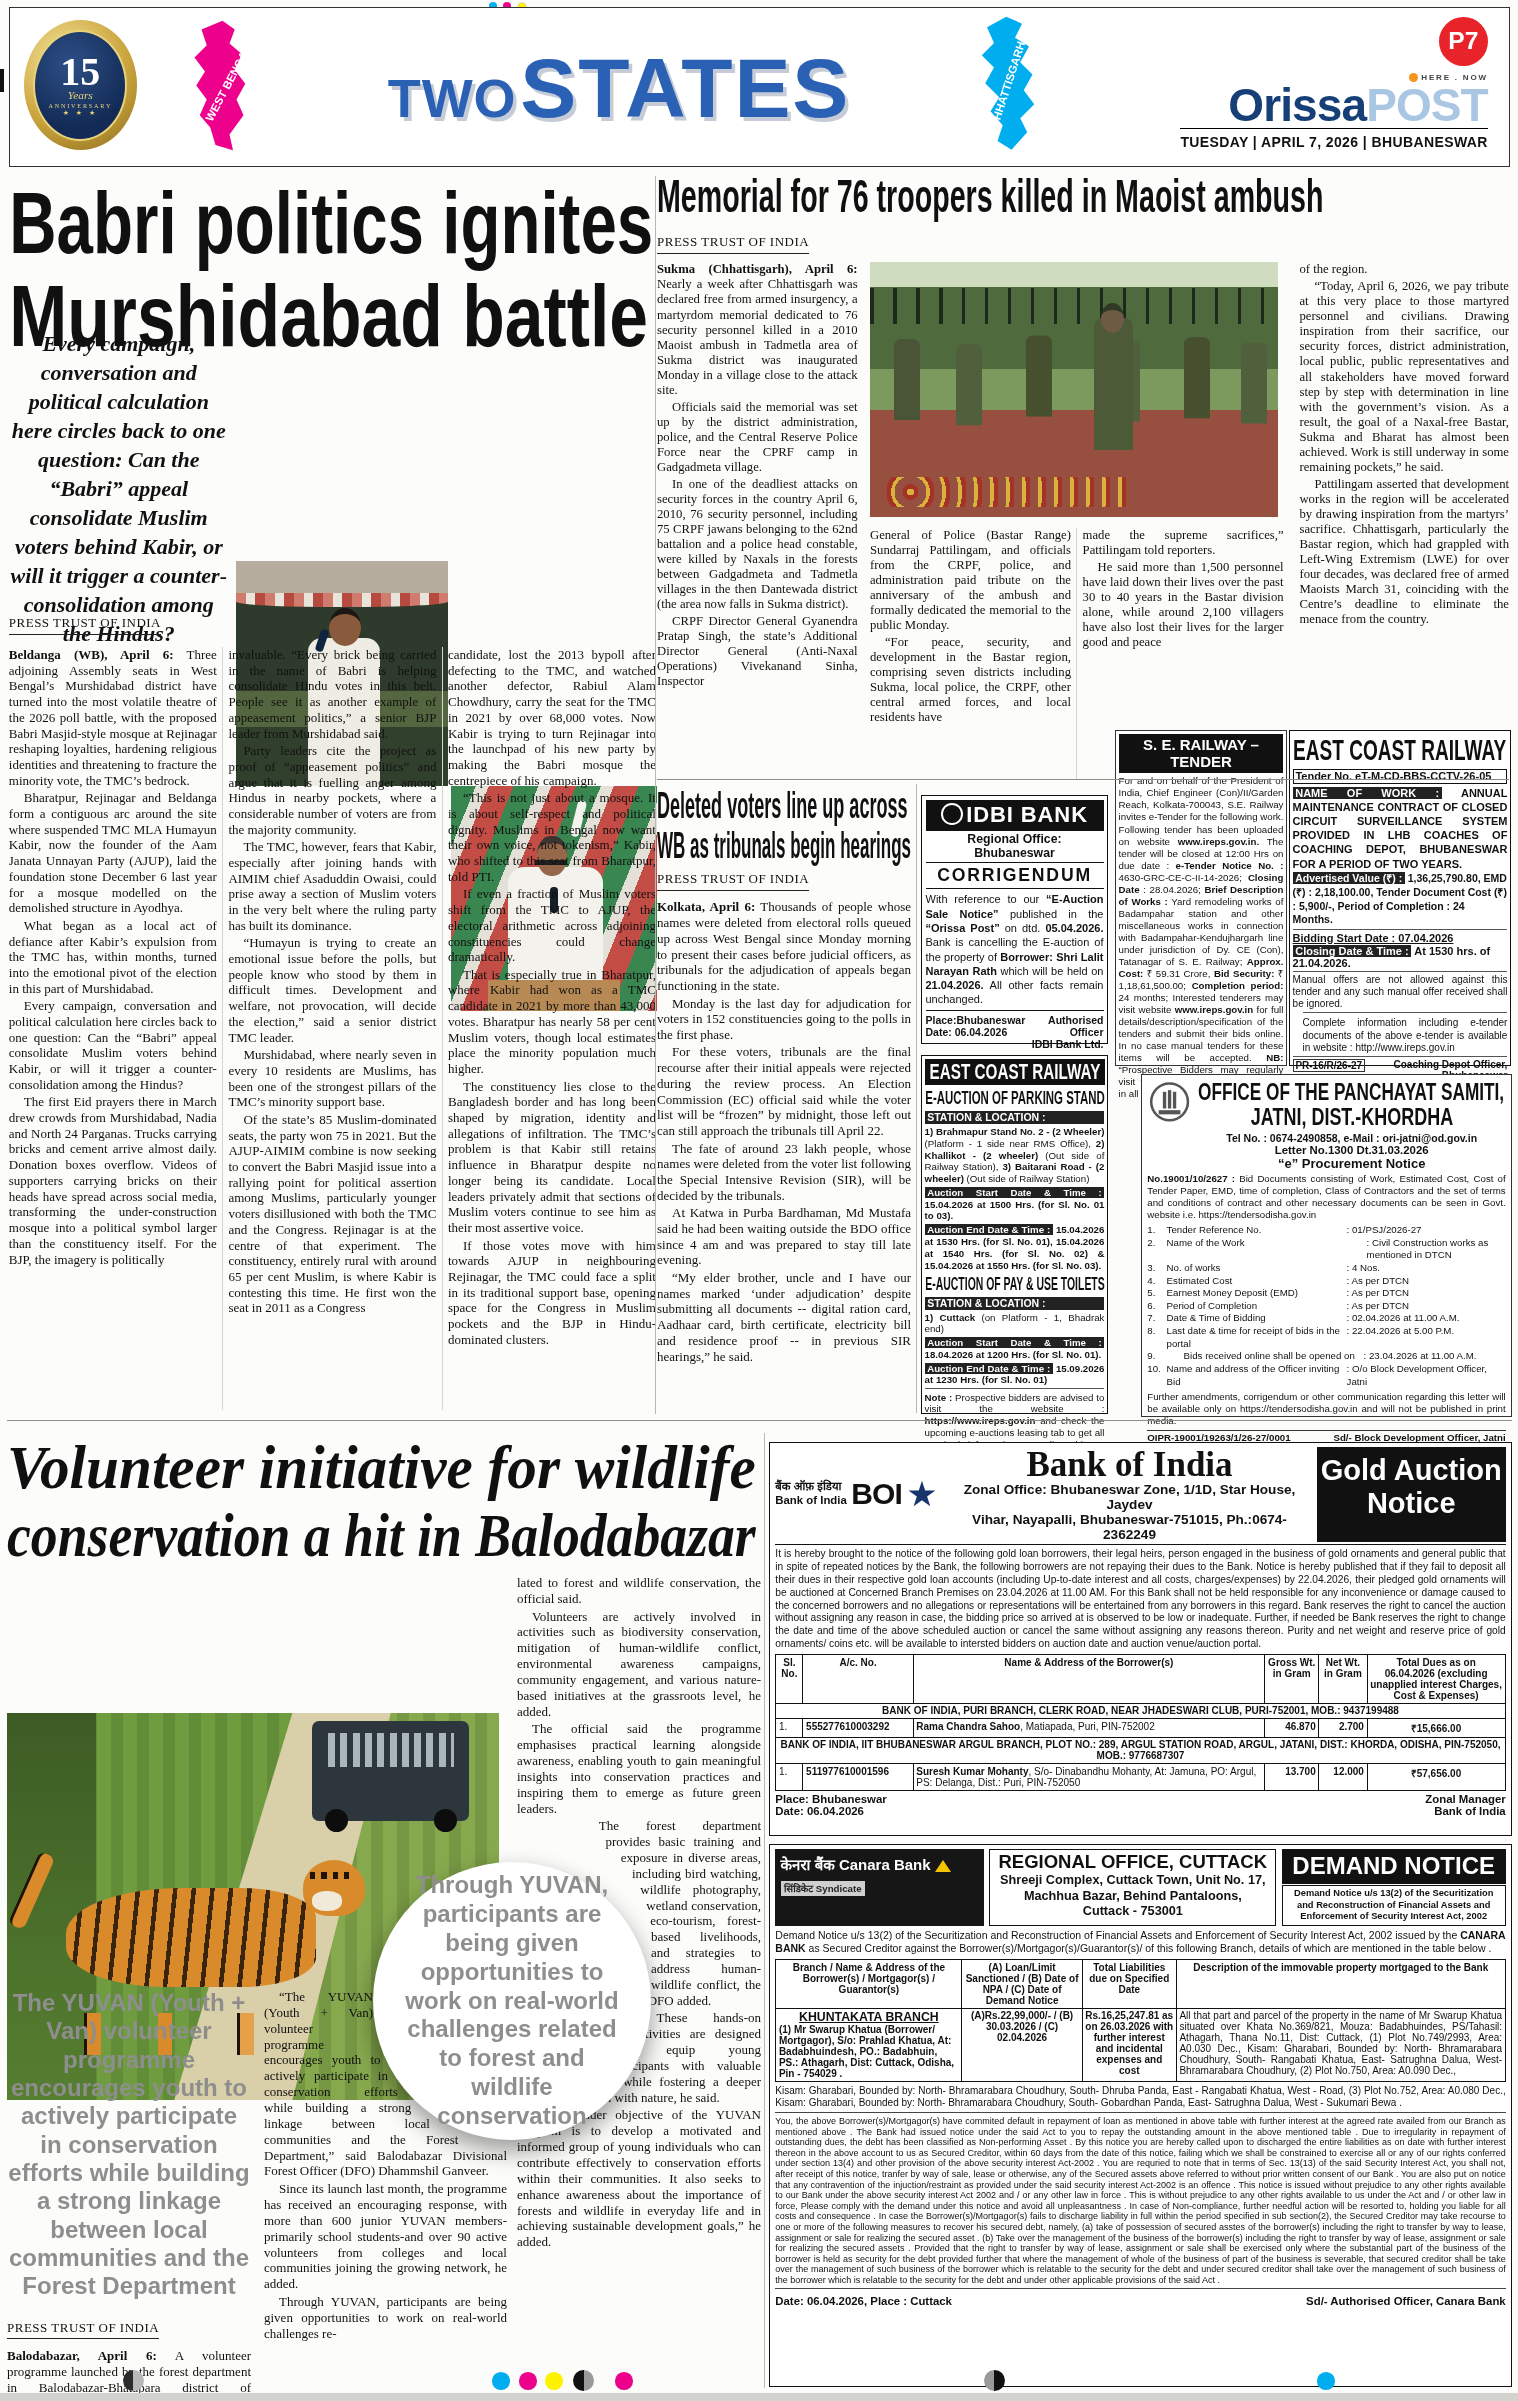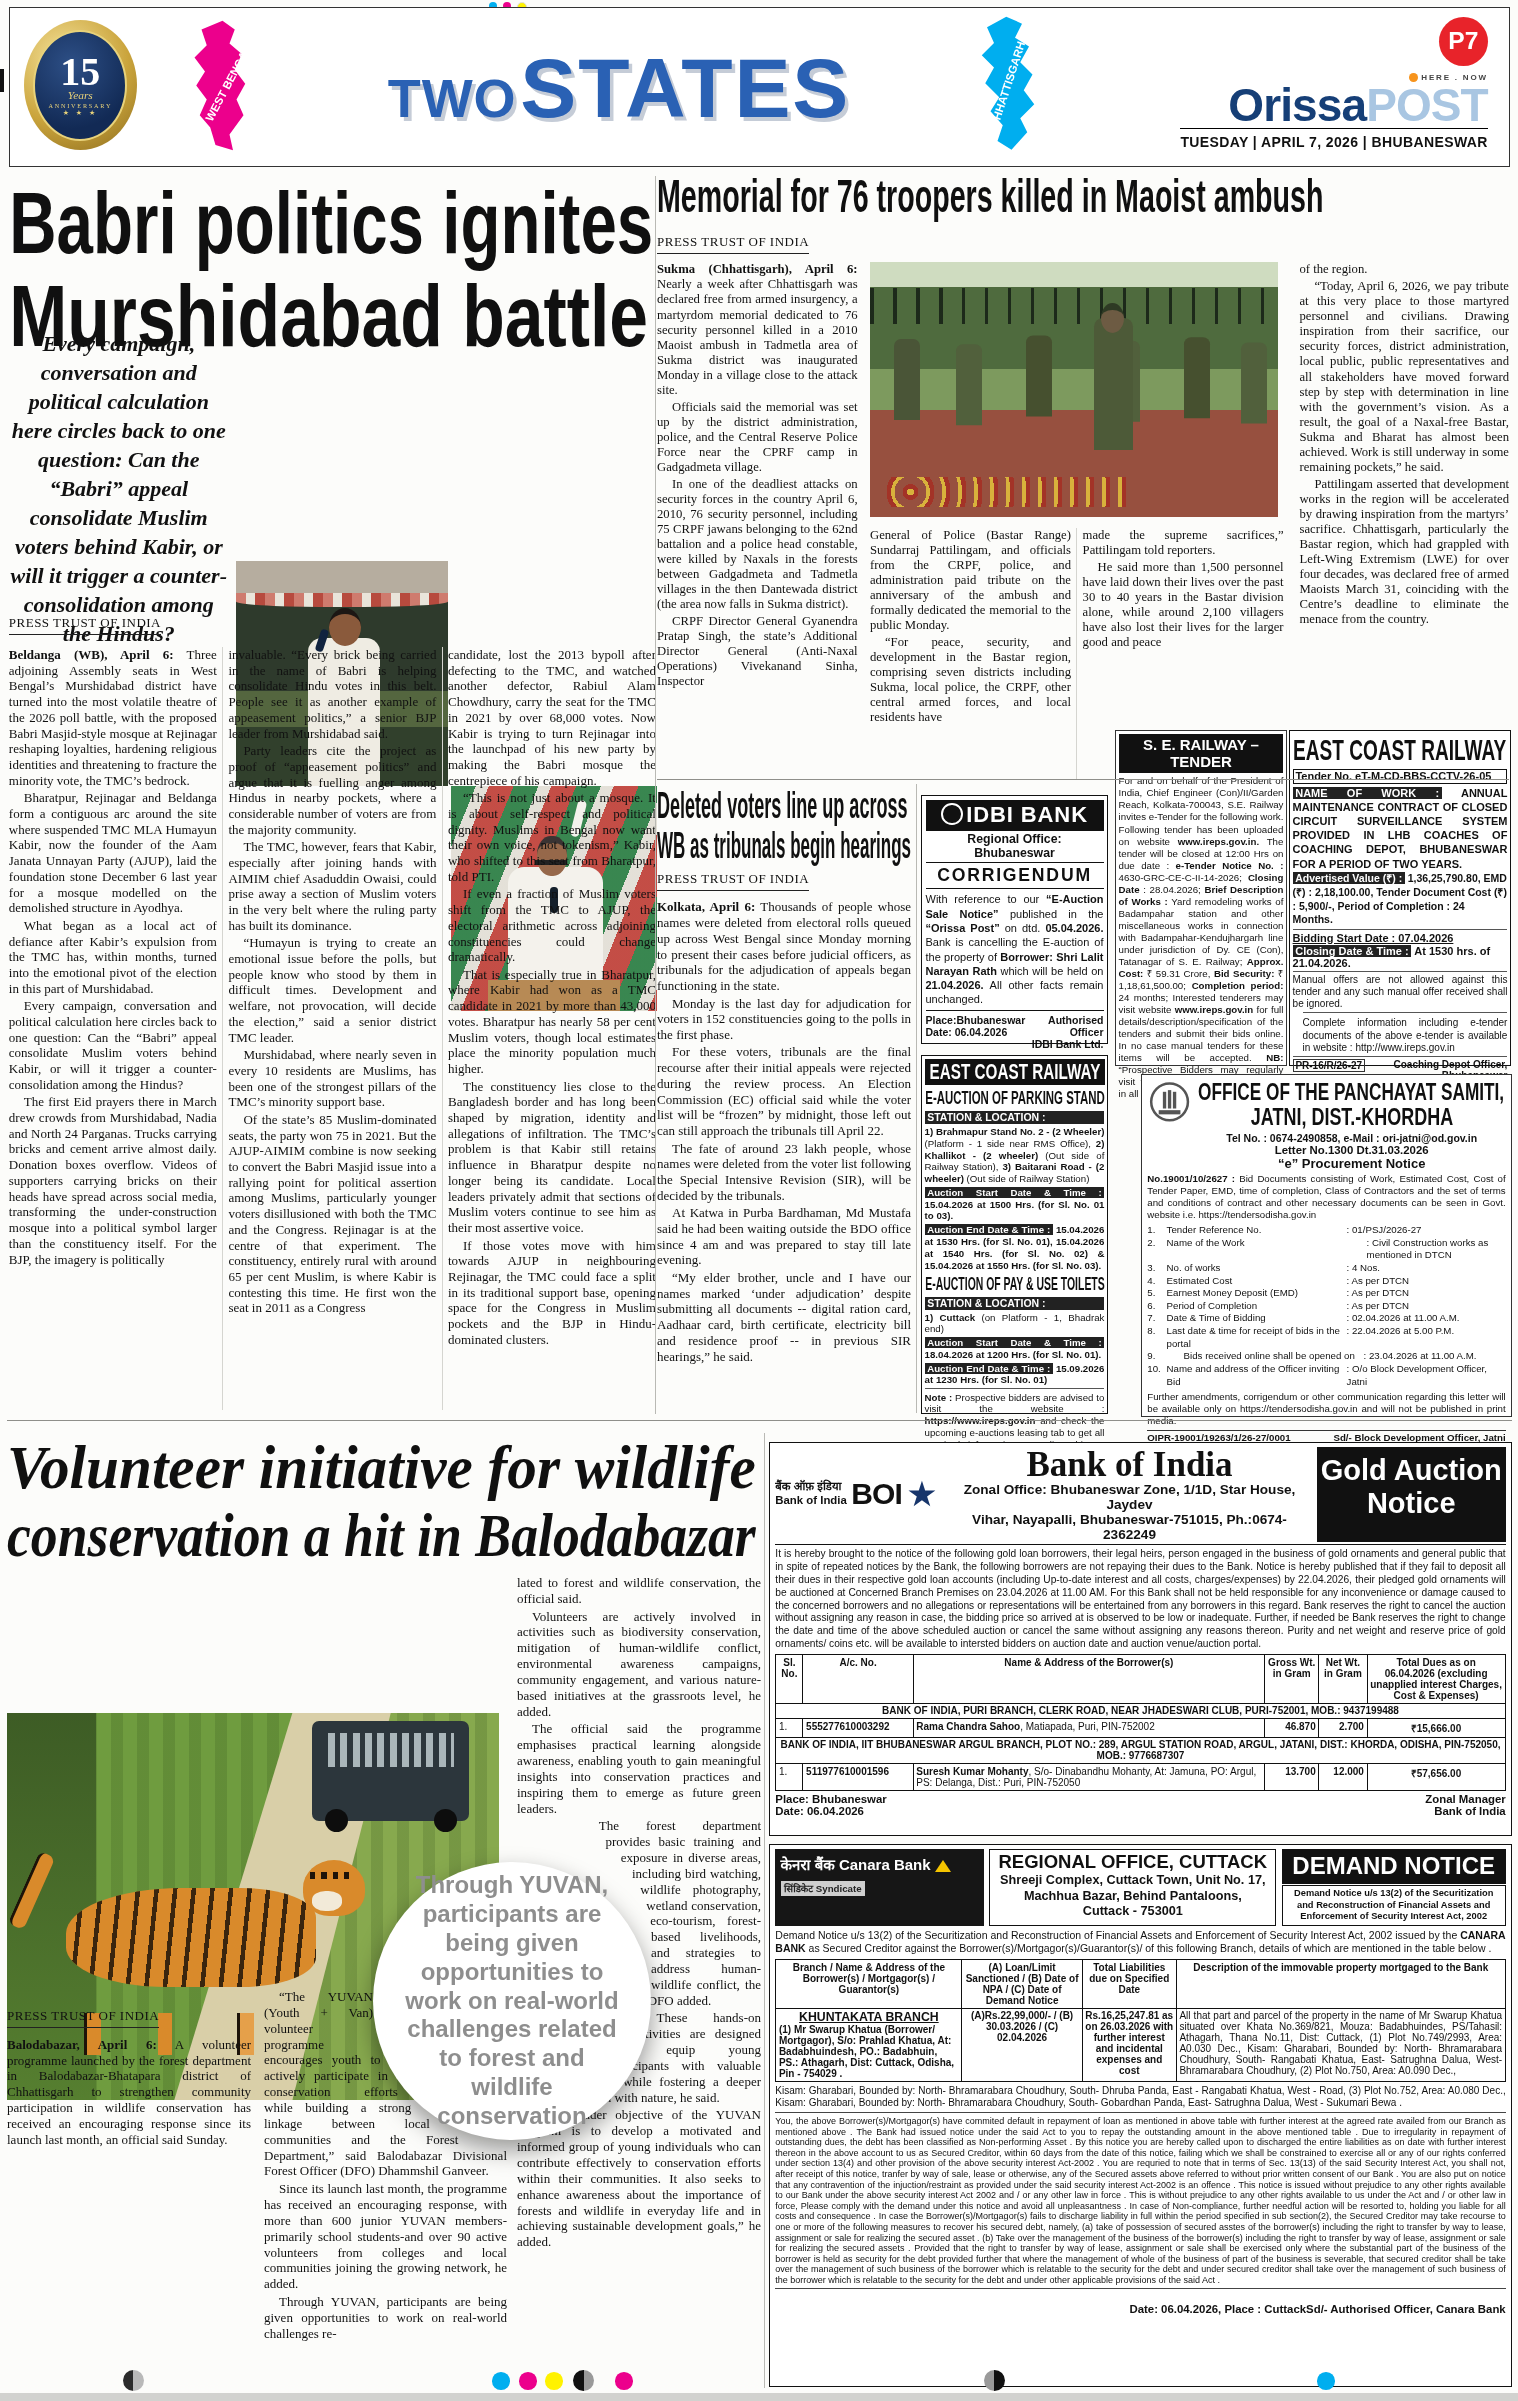--- a/index.html
+++ b/index.html
@@ -392,20 +392,21 @@
         <div class="carveL"></div>
         <div>
             <p class="para" style="font-size:13px;line-height:1.22;"><b></b><span>The forest department provides basic training and exposure in diverse areas, including bird watching, wildlife photography, wetland conservation, eco-tourism, forest-based livelihoods, and strategies to address human-wildlife conflict, the DFO added.</span></p>
             <p class="para" style="font-size:13px;line-height:1.22;"><b></b><span>These hands-on activities are designed to equip young participants with valuable skills while fostering a deeper connection with nature, he said.</span></p>
             <p class="para" style="font-size:13px;line-height:1.22;"><b></b><span>“The broader objective of the YUVAN program is to develop a motivated and informed group of young individuals who can contribute effectively to conservation efforts within their communities. It also seeks to enhance awareness about the importance of forests and wildlife in everyday life and in achieving sustainable development goals,” he added.</span></p>
           </div>
       </div>
     </div>
     
     <div style="position:absolute;left:0;top:556px;width:244px;">
+      <div class="pullquote">The YUVAN (Youth + Van) volunte­er programme encourages youth to actively participate in conservation efforts while building a strong linkage between local communities and the Forest Department</div>
       <div class="byline" style="margin-top:19.3px;">PRESS TRUST OF INDIA</div>
       <div class="col" style="margin-top:8.8px;border:none;">
           <p class="para" style="font-size:13px;line-height:1.22;"><b>Balodabazar, April 6:</b><span> A volunteer programme launched by the forest department in Balodabazar-Bhatapara district of Chhattisgarh to strengthen community participation in wildlife conservation has received an encouraging response since its launch last month, an official said Sunday.</span></p>
         </div>
     </div>
     <div style="position:absolute;left:257px;top:556px;width:243px;height:399px;">
       <div class="carveR"></div>
       <div>
           <p class="para" style="font-size:13px;line-height:1.22;"><b></b><span>“The YUVAN (Youth + Van) volunteer programme encourages youth to actively participate in conservation efforts while building a strong linkage between local communities and the Forest Department,” said Balodabazar Divisional Forest Officer (DFO) Dhammshil Ganveer.</span></p>
           <p class="para" style="font-size:13px;line-height:1.22;"><b></b><span>Since its launch last month, the programme has received an encouraging response, with more than 600 junior YUVAN members- primarily school students-and over 90 active volunteers from colleges and local communities joining the growing network, he added.</span></p>
@@ -504,21 +505,21 @@
               <div style="font-weight:bold;">(1) Mr Swarup Khatua (Borrower/ Mortgagor), S/o: Prahlad Khatua, At: Badabhuindesh, PO.: Badabhuin, PS.: Athagarh, Dist: Cuttack, Odisha, Pin - 754029 .</div>
             </td>
         <td style="font-weight:bold;text-align:center;">(A)Rs.22,99,000/- / (B) 30.03.2026 / (C) 02.04.2026</td>
         <td style="font-weight:bold;text-align:center;">Rs.16,25,247.81 as on 26.03.2026 with further interest and incidental expenses and cost</td>
         <td style="text-align:justify;">All that part and parcel of the property in the name of Mr Swarup Khatua situated over Khata No.369/821, Mouza: Badabhuindes, PS/Tahasil: Athagarh, Thana No.11, Dist: Cuttack, (1) Plot No.749/2993, Area: A0.030 Dec., Kisam: Gharabari, Bounded by: North- Bhramarabara Choudhury, South- Rangabati Khatua, East- Satrughna Dalua, West- Bhramarabara Choudhury, (2) Plot No.750, Area: A0.090 Dec.,</td>
       </tr>
     </tbody>
       </table>
     <p style="margin:2.6px 0;font-size:10px;line-height:1.25;text-align:justify;">Kisam: Gharabari, Bounded by: North- Bhramarabara Choudhury, South- Dhruba Panda, East - Rangabati Khatua, West - Road, (3) Plot No.752, Area: A0.080 Dec., Kisam: Gharabari, Bounded by: North- Bhramarabara Choudhury, South- Gobardhan Panda, East- Satrughna Dalua, West - Sukumari Bewa .</p>
     <p style="margin:2.6px 0;font-size:9px;line-height:1.18;text-align:justify;border-top:0.9px solid #444;padding-top:2.6px;">You, the above Borrower(s)/Mortgagor(s) have commited default in repayment of loan as mentioned in above table with further interest at the agreed rate availed from our Branch as mentioned above . The Bank had issued notice under the said Act to you to repay the outstanding amount in the above mentioned table . Due to irregularity in repayment of outstanding dues, the debt has been classified as Non-performing Asset . By this notice you are hereby called upon to discharged the entire liabilities as on date with further interest thereon in the above account to us as Secured Creditor, within 60 days from the date of this notice, failing which we shall be constrained to exercise all or any of our rights conferred under section 13(4) and other provision of the above security interest Act-2002 . You are requried to note that in terms of Sec. 13(13) of the said Security Interest Act, you shall not, after receipt of this notice, tranfer by way of sale, lease or otherwise, any of the Secured assets above referred to without prior written consent of our Bank . You are also put on notice that any contravention of the injuction/restraint as provided under the said security interest Act-2002 is an offence . This notice is issued without prejudice to any other rights available to our Bank under the above security interest Act 2002 and / or any other law in force . This is without prejudice to any other rights available to us under the Act and / or other law in force, Please comply with the demand under this notice and avoid all unpleasantness . In case of Non-compliance, further needful action will be resorted to, holding you liable for all costs and consequence . In case the Borrower(s)/Mortgagor(s) fails to discharge liability in full within the period specified in sub section(2), the Secured Creditor may take recourse to one or more of the following measures to recover his secured debt, namely, (a) take of possession of secured asstes of the borrower(s) including the right to transfer by way to lease, assignment or sale for realizing the secured asset . (b) Take over the management of the business of the borrower(s) including the right to transfer by way of lease, assignment or sale for realizing the secured assets . Provided that the right to transfer by way of lease, assignment or sale shall be exercised only where the substantial part of the business of the borrower is held as security for the debt provided further that where the management of whole of the business of part of the business is severable, that secured creditor shall be take over the management of such business of the borrower which is relatable to the security for the debt and under secured creditor shall take over the management of such business of the borrower which is relatable to the security for the debt and under other applicable provisions of the said Act .</p>
-    <div style="display:flex;justify-content:flex-end;font-weight:bold;font-size:11.4px;border-top:0.9px solid #444;padding-top:14px;">
+    <div style="display:flex;justify-content:space-between;font-weight:bold;font-size:11.4px;border-top:0.9px solid #444;padding-top:6px;">
       <span>Date: 06.04.2026,  Place : Cuttack</span>
         <span>Sd/- Authorised Officer, Canara Bank</span>
     </div>
   </div>
 
   <div class="r vline" style="left:655px;top:176px;height:1238px;"></div>
   <div class="r hline" style="left:657px;top:779px;width:852px;"></div>
   <div class="r vline" style="left:916px;top:784px;height:629px;"></div>
   <div class="r hline" style="left:7px;top:1420px;width:1505px;"></div>
   <div class="r vline" style="left:764px;top:1433px;height:955px;"></div>

